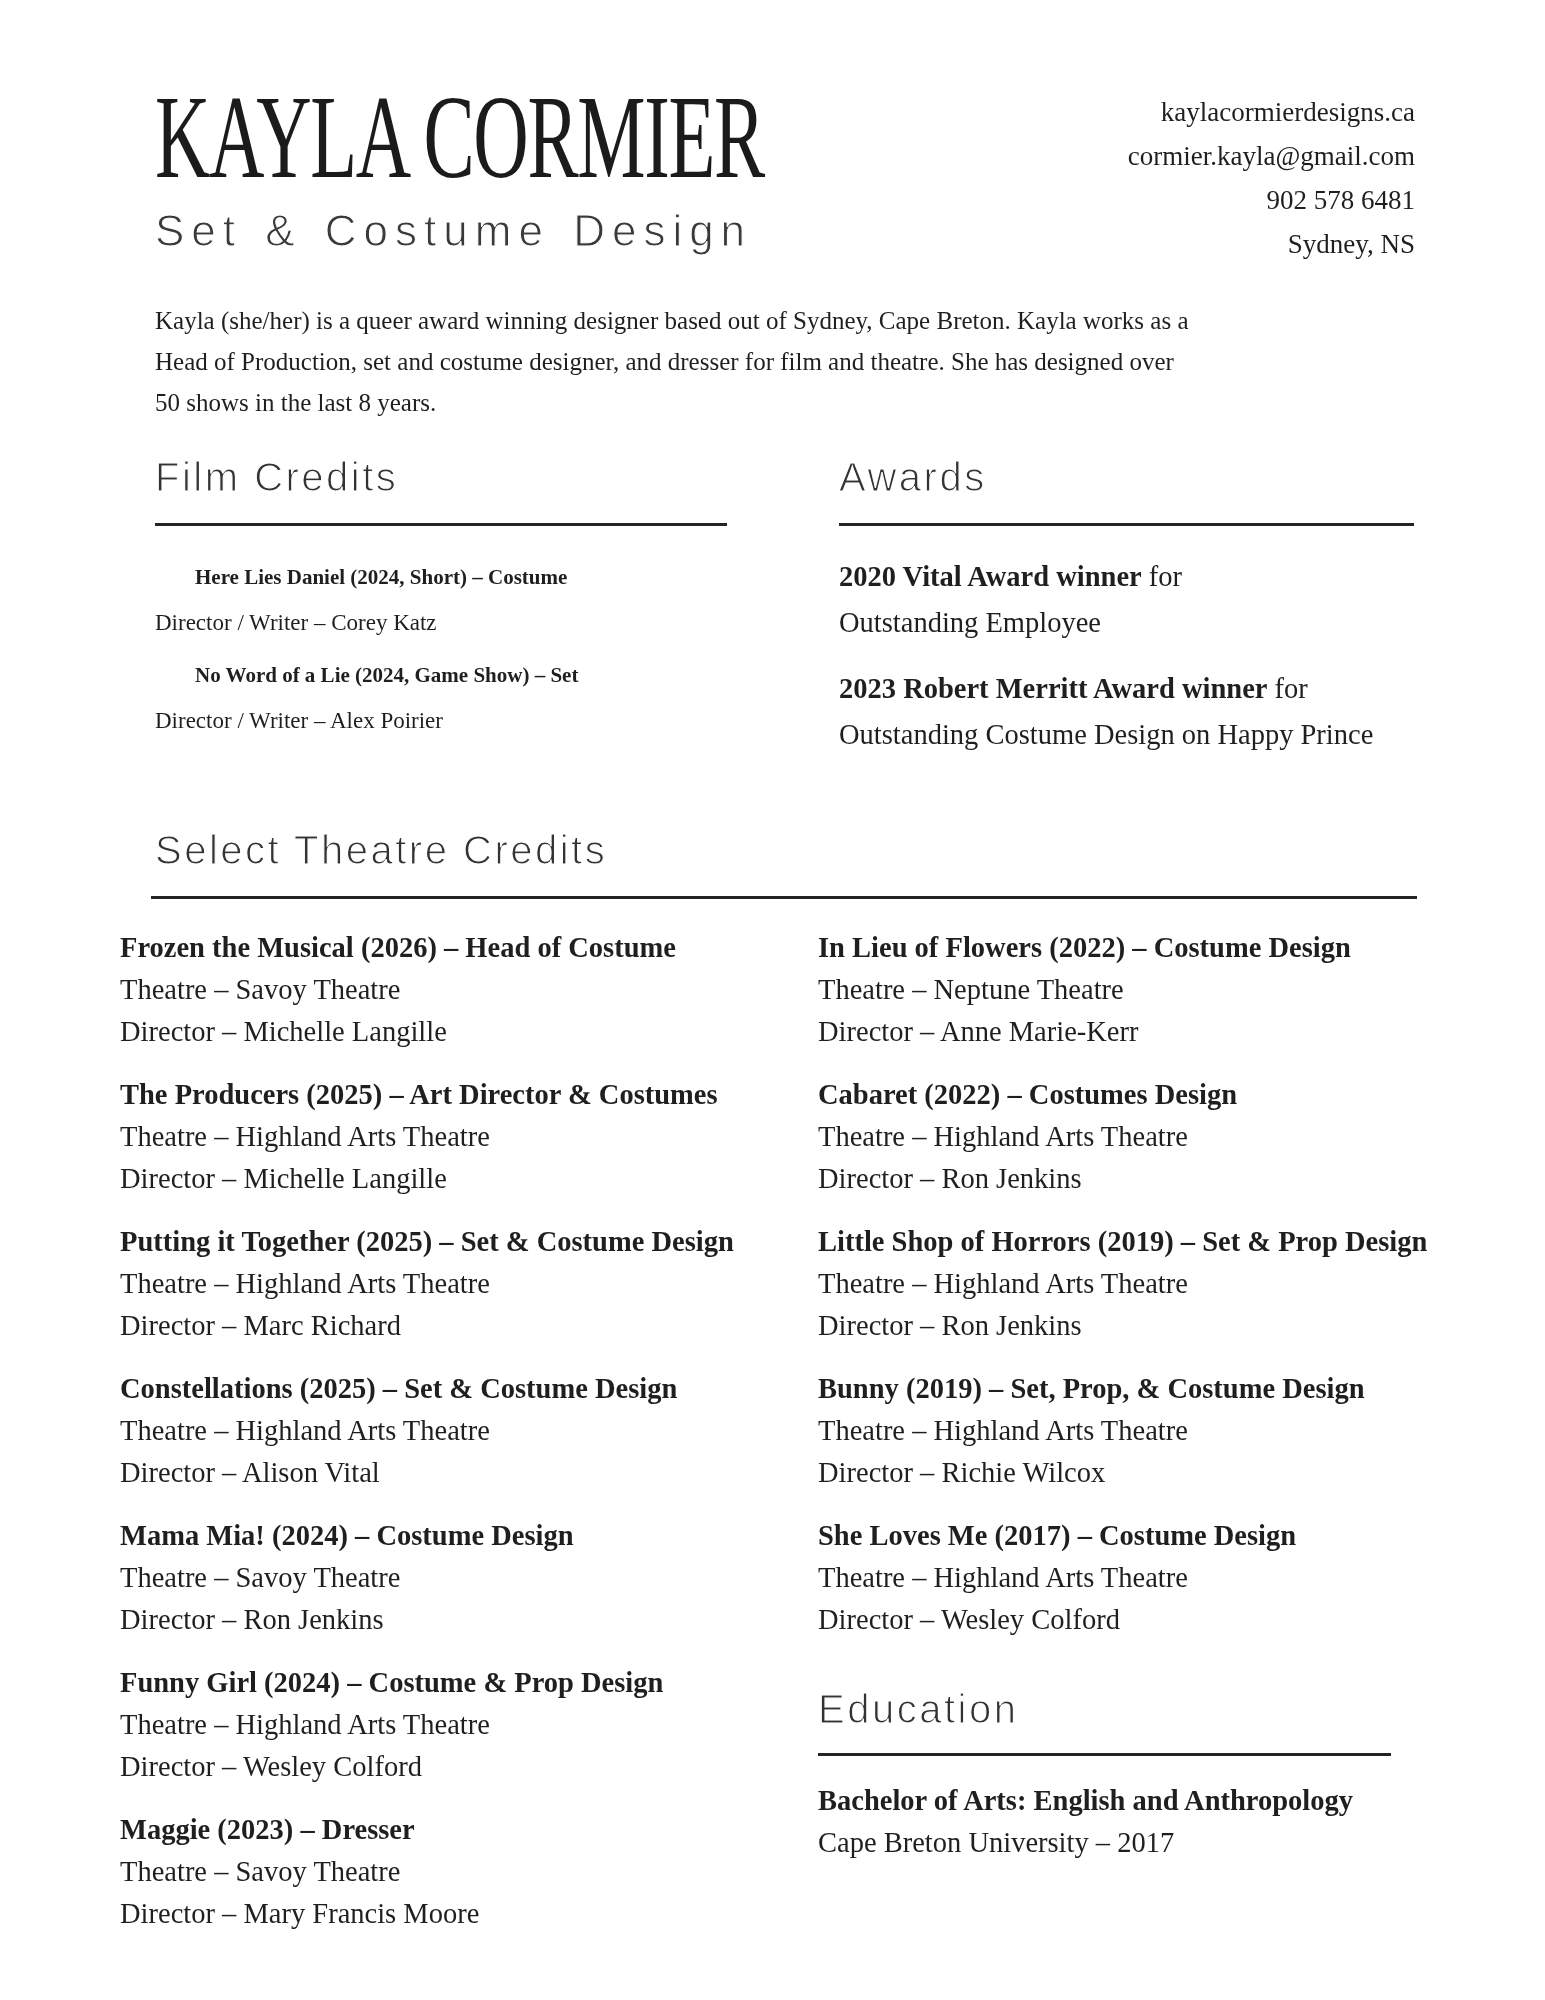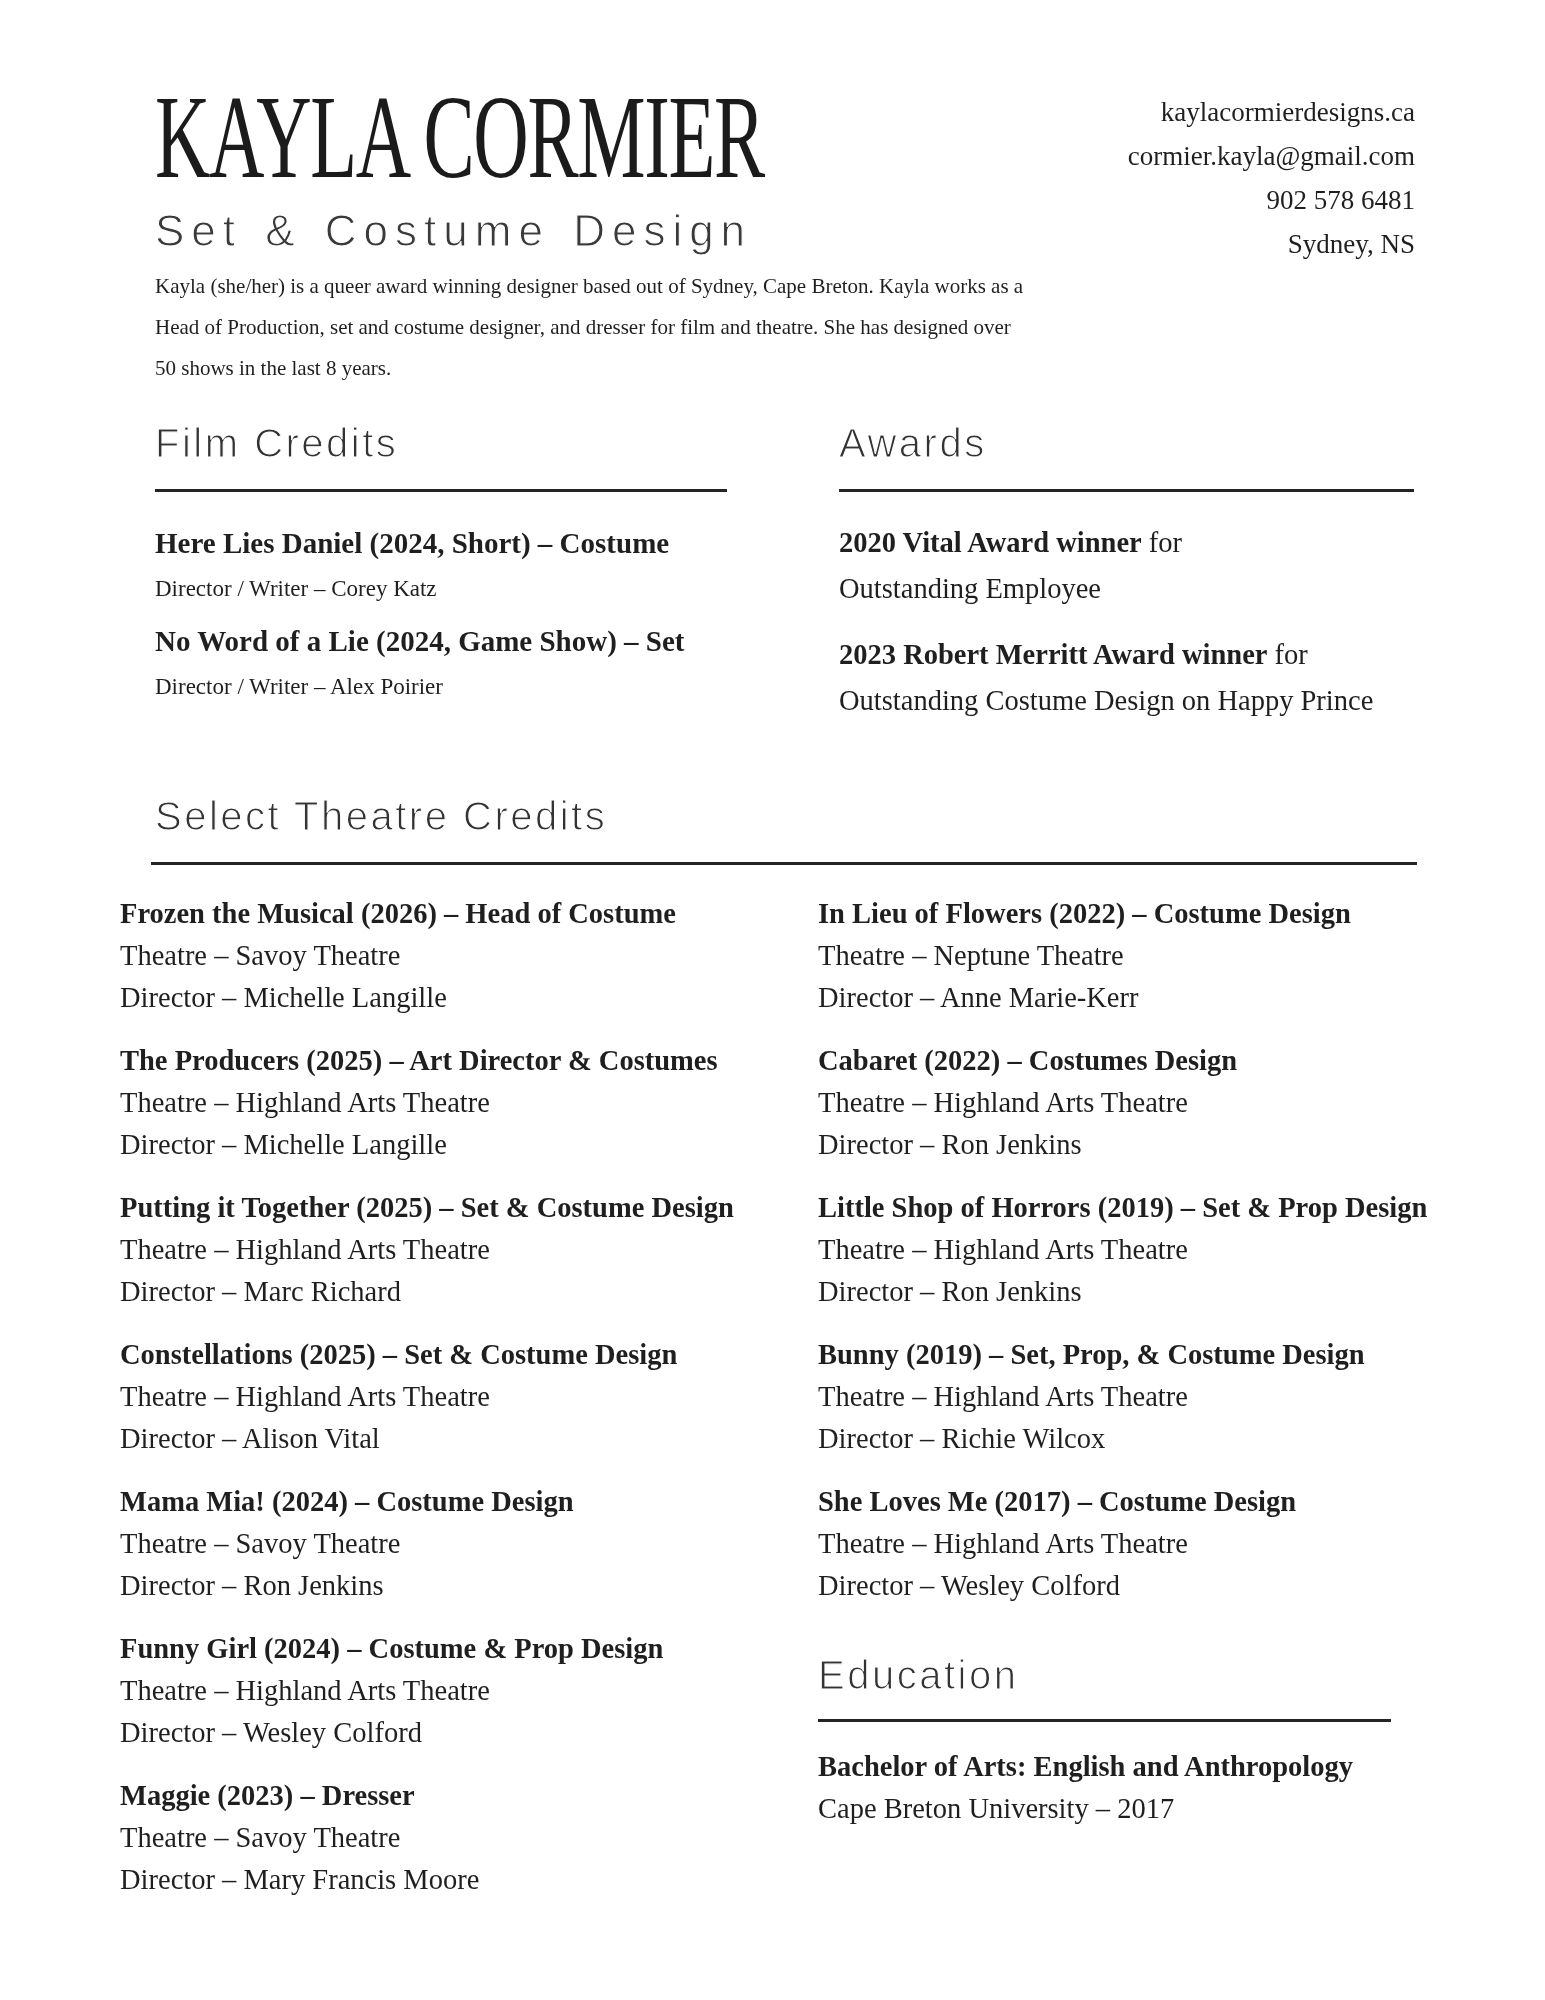--- a/index.html
+++ b/index.html
@@ -40,21 +40,21 @@
   .contact {
     flex: none;
     text-align: right;
     font-size: 27px;
     line-height: 44px;
     padding-top: 2px;
     color: #1f1f1f;
   }
 
   
-  .intro { font-size: 21px; line-height: 41px; }
+  .intro { margin-top: 34px; font-size: 25px; line-height: 41px; }
   .intro .line { white-space: nowrap; }
 
   
   .sec-head {
     font-family: "Liberation Sans", sans-serif;
     font-size: 40px;
     line-height: 48px;
     letter-spacing: 2.5px;
     color: #333333;
     -webkit-text-stroke: 1.1px #ffffff;
@@ -63,21 +63,21 @@
   .rule { height: 3px; background: #242424; margin-top: 22px; }
 
   
   .two-col { display: flex; margin-top: 30px; }
   .col-film { width: 572px; margin-right: 112px; flex: none; }
   .col-awards { flex: 1; }
   .col-awards .rule { width: 575px; }
 
   .film-entries { margin-top: 28px; }
   .film-entry { margin-bottom: 6px; }
-  .film-entry .f-title { font-weight: bold; font-size: 29px; line-height: 46px; white-space: nowrap; }
+  .film-entry .f-title { font-weight: bold; font-size: 21px; line-height: 46px; white-space: nowrap; margin-left: 40px; }
   .film-entry .f-detail { font-size: 23px; line-height: 46px; white-space: nowrap; }
 
   .award-entries { margin-top: 28px; }
   .award-entry { margin-bottom: 20px; font-size: 28.5px; line-height: 46px; }
   .award-entry .a-bold { font-weight: bold; }
 
   
   .theatre-section { margin-top: 48px; }
   .full-rule { height: 3px; background: #242424; margin: 22px 0 0 -4px; width: 1266px; }
   .theatre-cols { display: flex; margin-top: 28px; margin-left: -35px; }

